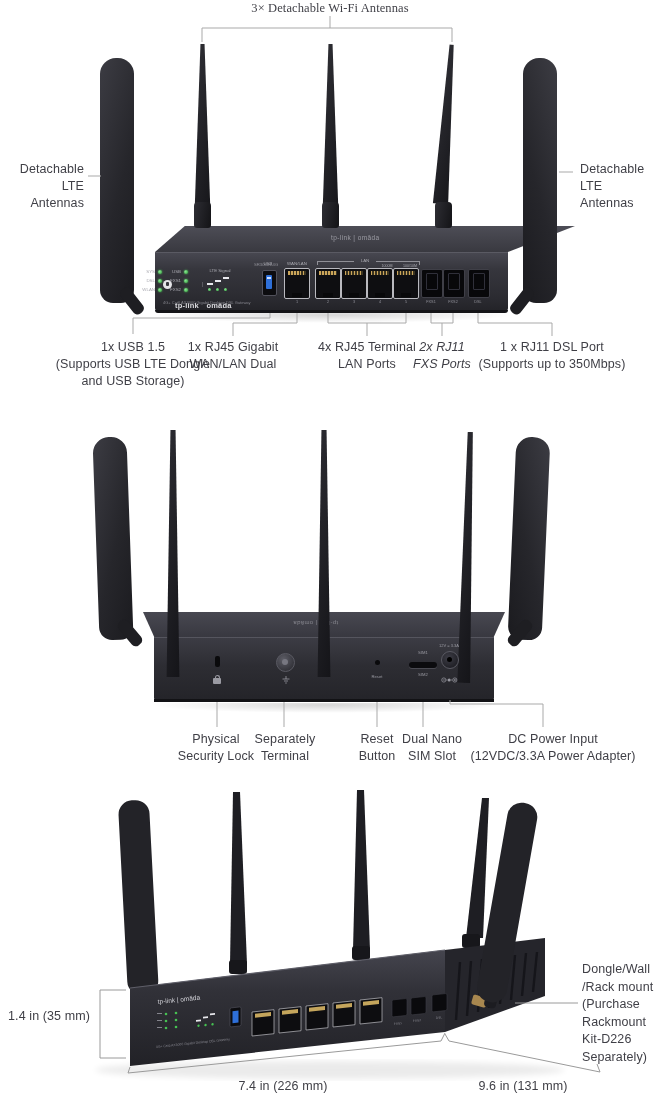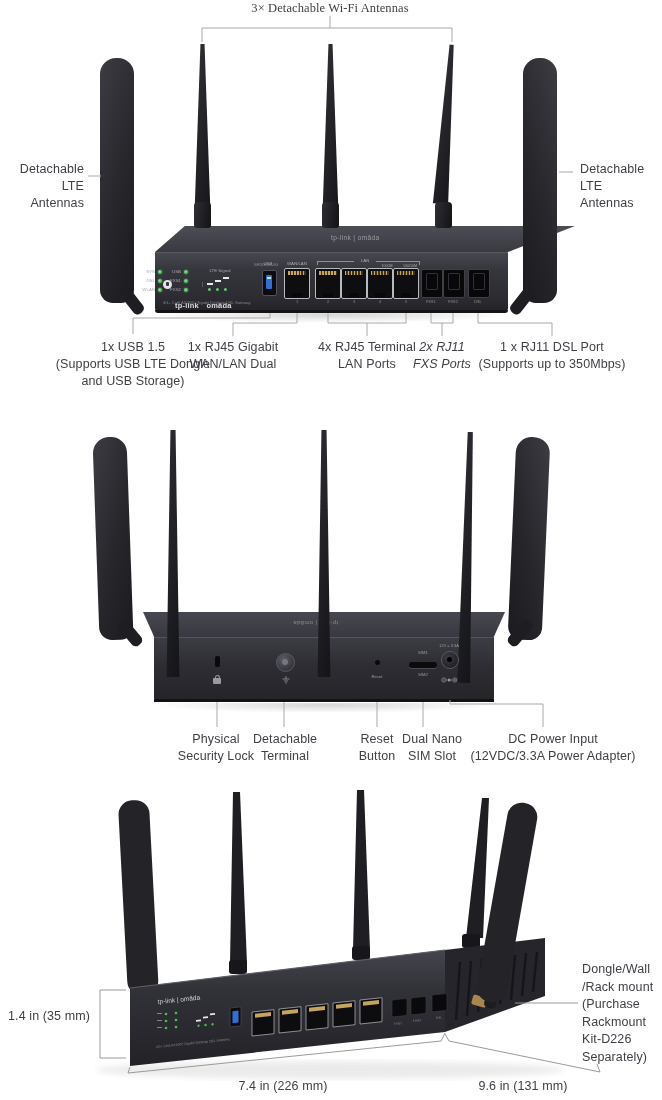--- a/index.html
+++ b/index.html
@@ -222,21 +222,21 @@
     <svg class="abs" style="left:441px;top:676px;z-index:4;" width="17" height="8" viewBox="0 0 17 8">
       <circle cx="2.8" cy="4" r="2.1" fill="none" stroke="#9a9aa2" stroke-width="0.7"></circle>
       <path d="M1.8 4 H3.8 M5.2 4 H6.6 M9.9 4 H11.3" stroke="#9a9aa2" stroke-width="0.7"></path>
       <circle cx="8.2" cy="4" r="1.5" fill="#9a9aa2"></circle>
       <circle cx="13.8" cy="4" r="2.1" fill="none" stroke="#9a9aa2" stroke-width="0.7"></circle>
       <path d="M12.8 4 H14.8 M13.8 3 V5" stroke="#9a9aa2" stroke-width="0.7"></path>
     </svg>
 
     <div class="label center" style="left:146px;top:731px;width:140px;">Physical
 Security Lock</div>
-    <div class="label center" style="left:225px;top:731px;width:120px;">Detachable
+    <div class="label center" style="left:225px;top:731px;width:120px;">Separately
 Terminal</div>
     <div class="label center" style="left:327px;top:731px;width:100px;">Reset
 Button</div>
     <div class="label center" style="left:382px;top:731px;width:100px;">Dual Nano
 SIM Slot</div>
     <div class="label center" style="left:433px;top:731px;width:240px;">DC Power Input
 (12VDC/3.3A Power Adapter)</div>
   </section>
 
   <svg class="overlay" viewBox="0 0 662 1100">

